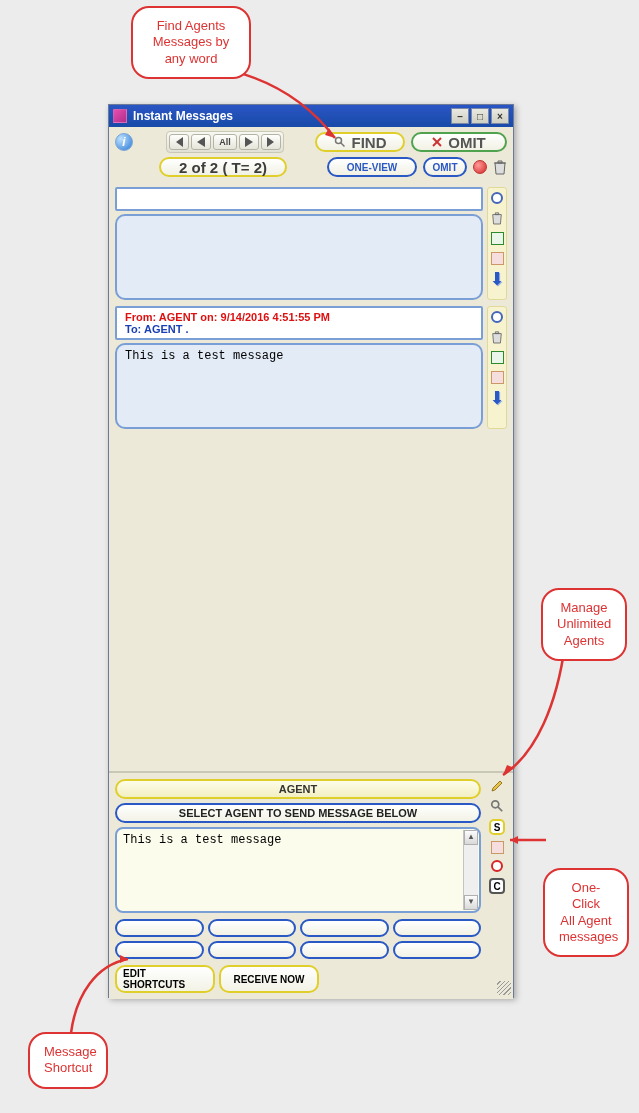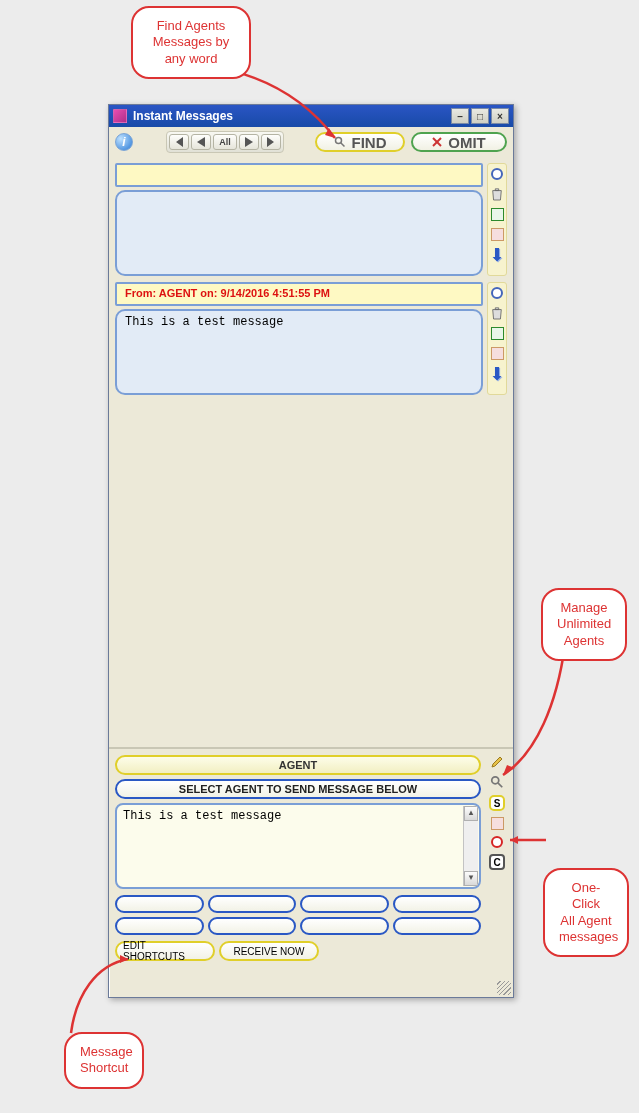--- a/index.html
+++ b/index.html
@@ -114,21 +114,21 @@
     height: 588px;
     overflow: hidden;
     background: #ece9d8;
   }
 
   .msg-block { display:flex; gap:4px; margin-bottom:6px; }
   .msg-left { flex:1; display:flex; flex-direction:column; gap:3px;}
   .msg-hdr {
     border: 2px solid #7a9ed6;
     border-radius: 2px;
-    background: #fef9c3;
+    background: #ffffff;
     min-height: 24px;
     padding: 3px 8px;
     font-size: 11px;
   }
   .msg-body {
     border: 2px solid #7a9ed6;
     border-radius: 10px;
     background: #e2ebf6;
     min-height: 86px;
     padding: 4px 8px;
@@ -196,22 +196,22 @@
 
   .shortcut-grid { display:flex; gap:4px; margin-top:6px;}
   .shortcut-grid .col { flex:1; display:flex; flex-direction:column; gap:4px;}
   .sc-btn {
     height:18px; border:2px solid #2a58c4; border-radius:10px;
     background:linear-gradient(#fff,#f2f2e6); cursor:pointer;
   }
 
   .bottom-row { display:flex; gap:4px; margin-top:6px; }
   .bottom-row .bp {
-    height:20px; border-radius:10px; display:flex; align-items:center; justify-content:center;
-    font-weight:normal; font-size:10px; padding:0 6px; cursor:pointer;
+    height:28px; border-radius:10px; display:flex; align-items:center; justify-content:center;
+    font-weight:bold; font-size:10px; padding:0 6px; cursor:pointer;
   }
   .bp.edit { border:2px solid #e0cf2a; background:linear-gradient(#fff,#f2f2e6); flex:0 0 100px;}
   .bp.stopped { border:2px solid #e0cf2a; background:linear-gradient(#ffd7cf,#f9b9ab); color:#a23; flex:1;}
   .bp.receive { border:2px solid #e0cf2a; background:linear-gradient(#fff,#f2f2e6); flex:0 0 100px;}
 
   .pencil { width:14px; height:14px; cursor:pointer; }
   .s-box { width:16px; height:16px; border:2px solid #e0cf2a; border-radius:5px; display:flex; align-items:center; justify-content:center; font-size:10px; font-weight:bold; background:#fff; cursor:pointer;}
   .c-box { width:16px; height:16px; border:2px solid #555; border-radius:4px; display:flex; align-items:center; justify-content:center; font-size:10px; font-weight:bold; background:#fff; cursor:pointer;}
   .pink-sq { width:13px; height:13px; border:1px solid #c96; background:#f6dede; cursor:pointer;}
   .open-dot { width:12px; height:12px; border-radius:50%; border:2px solid #d62626; background:#fff; cursor:pointer;}
@@ -247,21 +247,21 @@
 <div class="callout" style="left:543px; top:836px; width:86px;margin-top:32px;">
   <span style="white-space:pre-line;">One-Click
 All Agent
 messages</span>
 </div>
 <svg class="pointer" style="left:502px; top:830px;" width="50" height="20">
   <path d="M44 10 L8 10" stroke="#d33" stroke-width="2.5" fill="none"></path>
   <path d="M8 10 l8 -4 l0 8 z" fill="#d33"></path>
 </svg>
 
-<div class="callout" style="left:28px; top:1032px; width:80px;margin-left:36px;">
+<div class="callout" style="left:28px; top:1032px; width:80px;">
   <span style="white-space:pre-line;">Message
 Shortcut</span>
 </div>
 <svg class="pointer" style="left:66px; top:955px;" width="70" height="82">
   <path d="M5 78 C 10 40, 30 10, 62 4" stroke="#d33" stroke-width="2.5" fill="none"></path>
   <path d="M62 4 l-8 -4 l0 8 z" fill="#d33"></path>
 </svg>
 
 <div class="window">
 
@@ -310,20 +310,37 @@
         <span>FIND</span>
       </div>
       <div class="pill close">
         <svg class="x-icon" viewBox="0 0 10 10">
             <line x1="1" y1="1" x2="9" y2="9" stroke="#c33" stroke-width="2"></line>
             <line x1="9" y1="1" x2="1" y2="9" stroke="#c33" stroke-width="2"></line>
           </svg>
         <span>OMIT</span>
       </div>
     </div>
+    <div class="row">
+      <div style="width:38px;"></div>
+      <div class="pill counter">
+        <span>2 of 2 ( T= 2)</span>
+      </div>
+      <div style="flex:1;"></div>
+      <div class="pill oneview">
+        <span>ONE-VIEW</span>
+      </div>
+      <div class="pill omit">
+        <span>OMIT</span>
+      </div>
+      <div class="red-dot"></div>
+      <svg class="trash-icon" viewBox="0 0 14 16">
+        <path d="M2 4h10l-1 11H3z M5 2h4v2H5z M1 4h12" stroke="#666" fill="#ddd" stroke-width="1"></path>
+      </svg>
+    </div>
   </div>
 
   <div class="content-scroll">
 
     <div class="msg-block">
       <div class="msg-left">
         <div class="msg-hdr"></div>
         <div class="msg-body"></div>
       </div>
       <div class="side-col">
@@ -334,20 +351,21 @@
         <div class="sq green"></div>
         <div class="sq pink"></div>
         <div class="arrow-down">⬇</div>
       </div>
     </div>
 
     <div class="msg-block">
       <div class="msg-left">
         <div class="msg-hdr">
           <div style="color:#d11; font-weight:bold;">From: AGENT  on: 9/14/2016 4:51:55 PM</div>
+          <div style="color:#1a3fb5; font-weight:bold;">To: AGENT .</div>
         </div>
         <div class="msg-body">This is a test message</div>
       </div>
       <div class="side-col">
         <div class="sq blue-ring"></div>
         <svg class="trash-mini" viewBox="0 0 14 16">
             <path d="M2 4h10l-1 11H3z M5 2h4v2H5z" stroke="#666" fill="#ddd"></path>
           </svg>
         <div class="sq green"></div>
         <div class="sq pink"></div>

